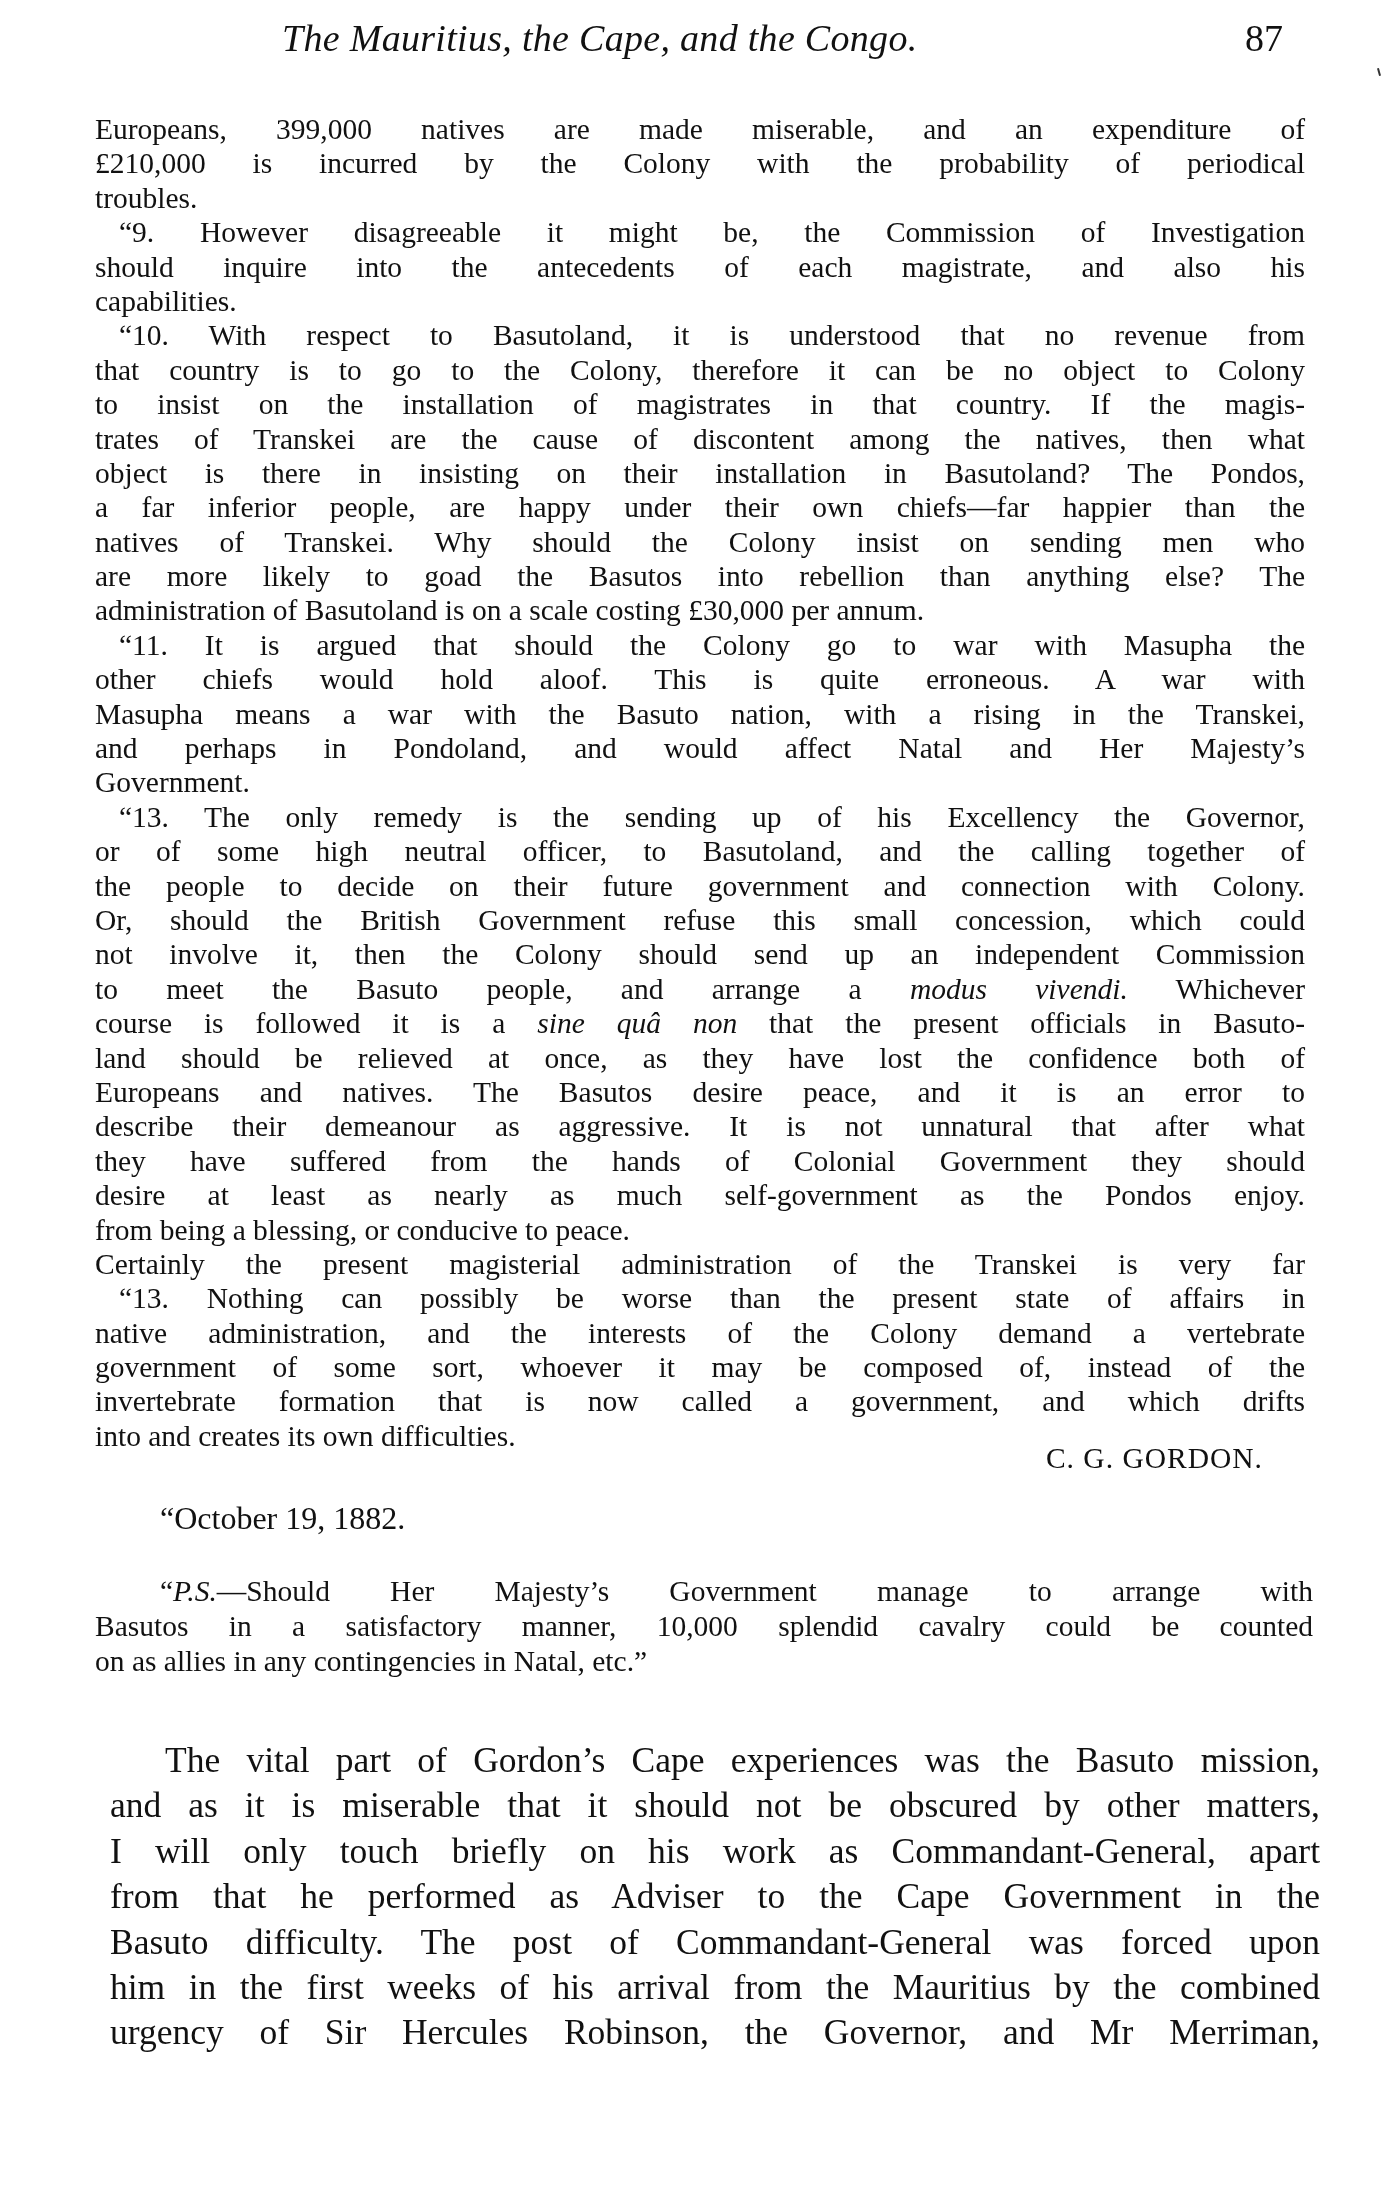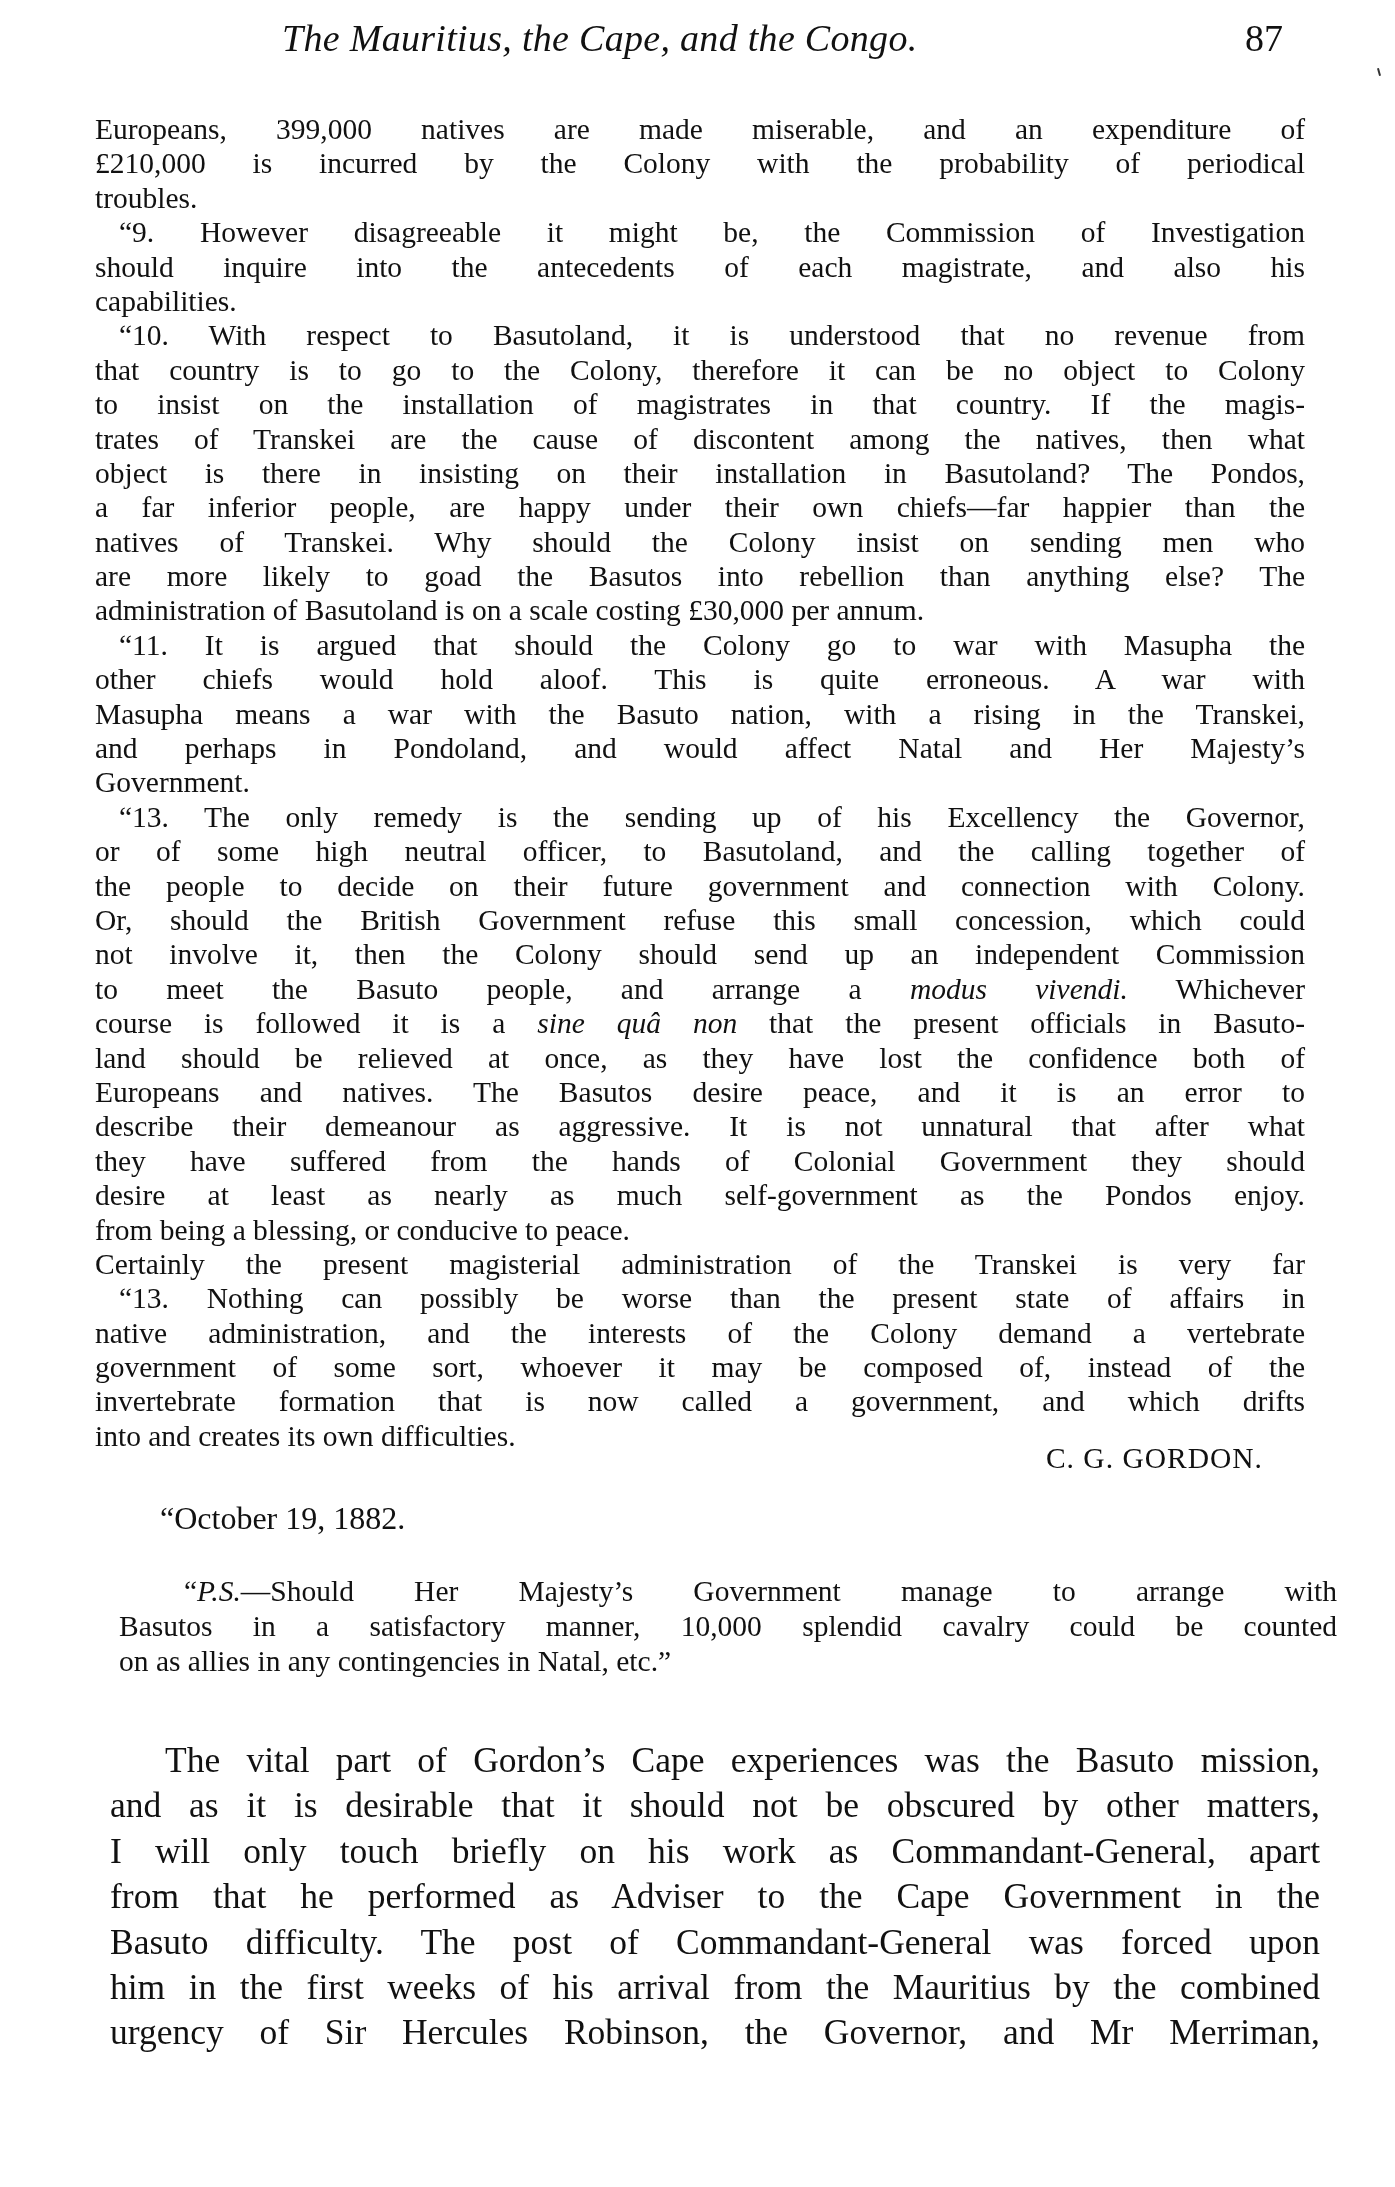--- a/index.html
+++ b/index.html
@@ -9,21 +9,21 @@
   .page-number { position: absolute; left: 1245px; top: 8px; font-size: 38px; }
   .stray-mark { position: absolute; left: 1378px; top: 68px; width: 2px; height: 8px; background: #333; transform: rotate(-15deg); }
 
   .extract { position: absolute; left: 95px; top: 112px; width: 1210px; font-size: 29.5px; line-height: 34.4px; }
   .line { display: block; white-space: nowrap; text-align: justify; text-align-last: justify; height: 34.4px; overflow: visible; }
   .line.last { text-align-last: left; }
   .indent { padding-left: 24px; }
   .sig-line { display: flex; justify-content: space-between; white-space: nowrap; height: 34.4px; }
   .sig-line .sig { margin-right: 42px; letter-spacing: 1px; margin-top: 22px; }
   .date { position: absolute; left: 160px; top: 1500px; font-size: 32px; white-space: nowrap; }
-  .ps { position: absolute; left: 95px; top: 1574px; width: 1218px; font-size: 29.5px; line-height: 35px; margin-left: 24px; }
+  .ps { position: absolute; left: 95px; top: 1574px; width: 1218px; font-size: 29.5px; line-height: 35px; }
   .ps .line { height: 35px; }
   .body-text { position: absolute; left: 110px; top: 1738px; width: 1210px; font-size: 35.5px; line-height: 45.4px; }
   .body-text .line { height: 45.4px; }
   .body-indent { padding-left: 55px; }
   i { }
 </style>
 </head>
 <body>
 
 <div class="header">
@@ -80,19 +80,19 @@
 <div class="date">“October 19, 1882.</div>
 
 <div class="ps">
   <span class="line indent" style="padding-left:65px"><span>“</span><i>P.S.</i><span>—Should Her Majesty’s Government manage to arrange with</span></span>
   <span class="line">Basutos in a satisfactory manner, 10,000 splendid cavalry could be counted</span>
   <span class="line last">on as allies in any contingencies in Natal, etc.”</span>
 </div>
 
 <div class="body-text">
   <span class="line body-indent">The vital part of Gordon’s Cape experiences was the Basuto mission,</span>
-  <span class="line">and as it is desirable that it should not be obscured by other matters,</span>
+  <span class="line">and as it is miserable that it should not be obscured by other matters,</span>
   <span class="line">I will only touch briefly on his work as Commandant-General, apart</span>
   <span class="line">from that he performed as Adviser to the Cape Government in the</span>
   <span class="line">Basuto difficulty.  The post of Commandant-General was forced upon</span>
   <span class="line">him in the first weeks of his arrival from the Mauritius by the combined</span>
   <span class="line">urgency of Sir Hercules Robinson, the Governor, and Mr Merriman,</span>
 </div>
 
 </body></html>

